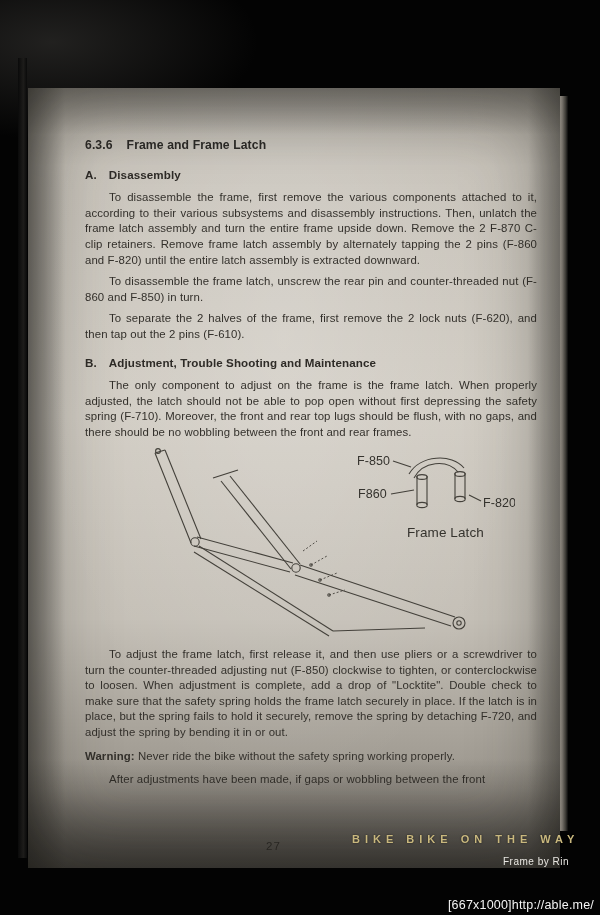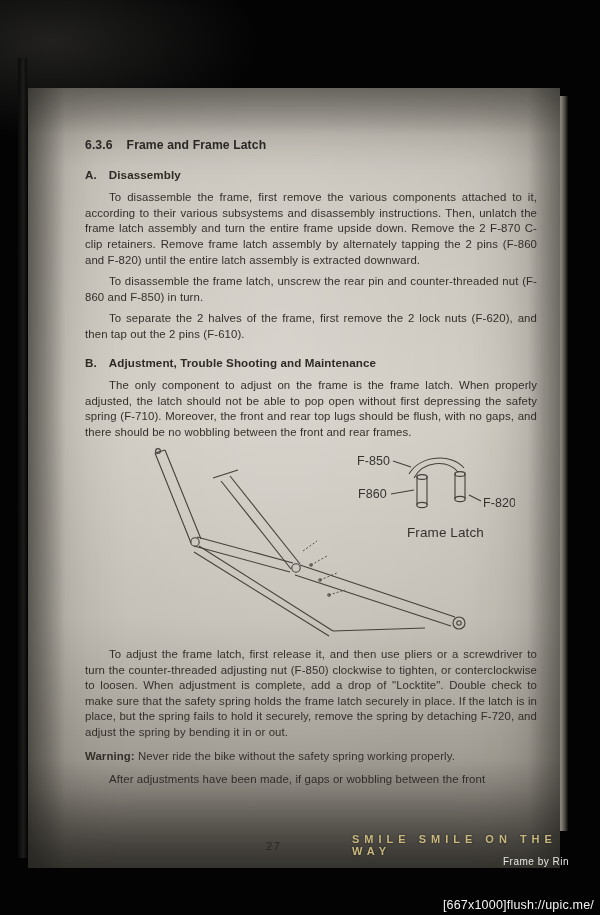--- a/index.html
+++ b/index.html
@@ -166,16 +166,16 @@
       </p>
 
       <p class="body">After adjustments have been made, if gaps or wobbling between the front</p>
 
     </div>
 
     <div class="page-number">27</div>
     <div class="vignette"></div>
   </div>
 
-  <div class="watermark-1">SMILE SMILE ON THE WAY</div>
+  <div class="watermark-1">BIKE BIKE ON THE WAY</div>
   <div class="watermark-2">Frame by Rin</div>
-  <div class="credit">[667x1000]flush://upic.me/</div>
+  <div class="credit">[667x1000]http://able.me/</div>
 </div>
 
 </body></html>

